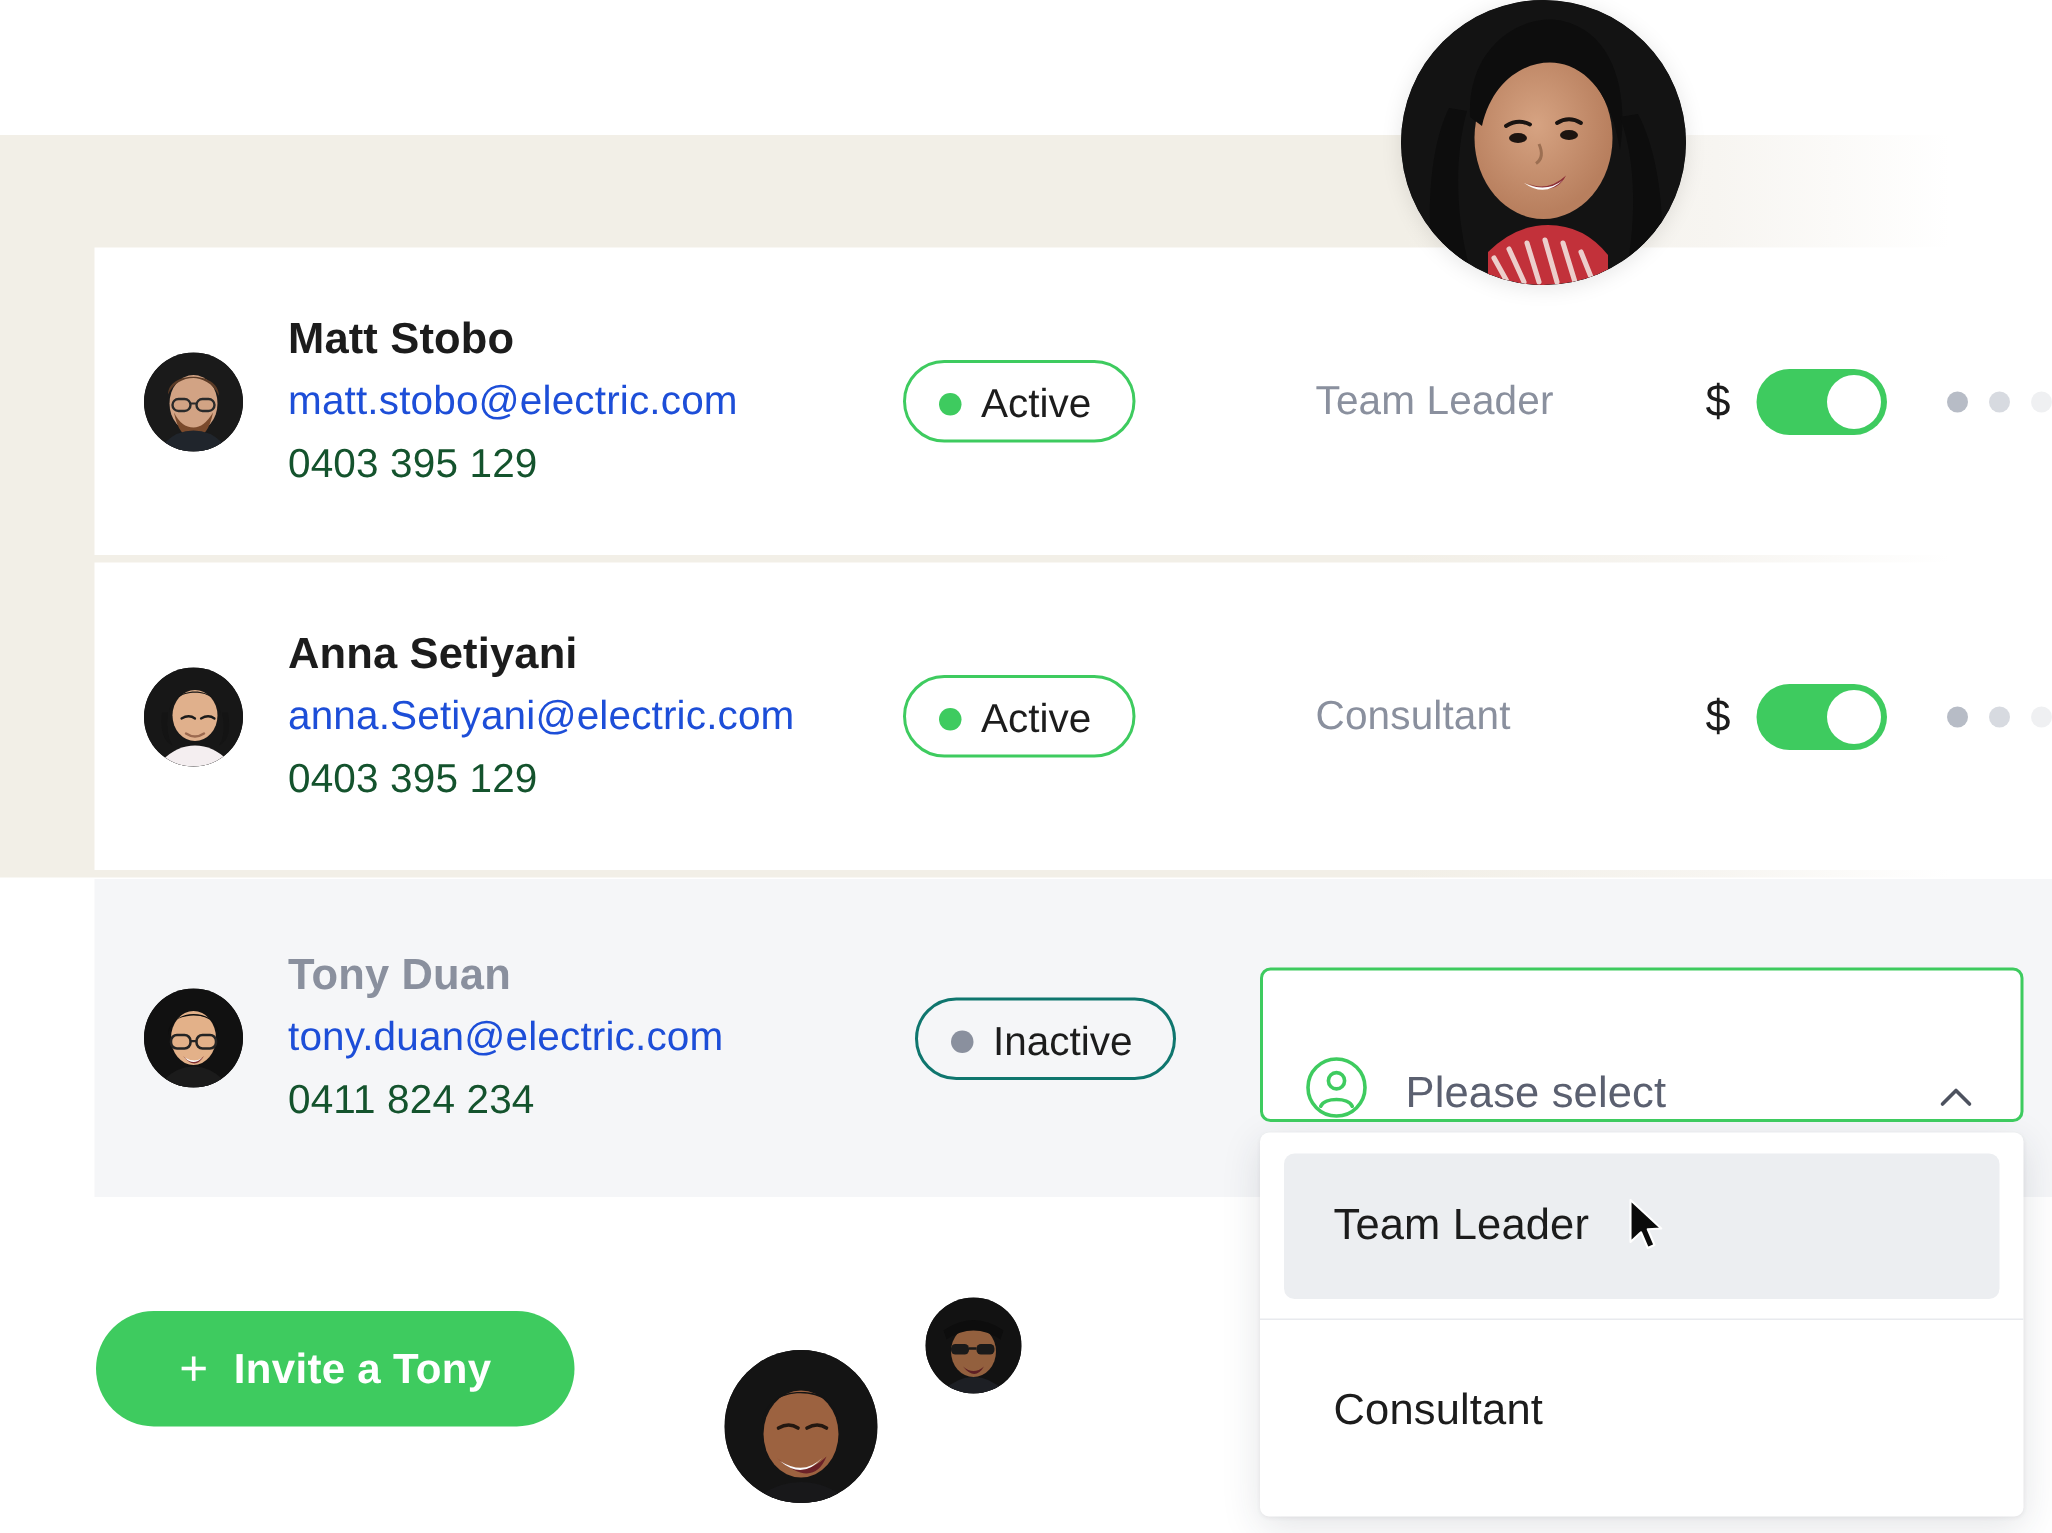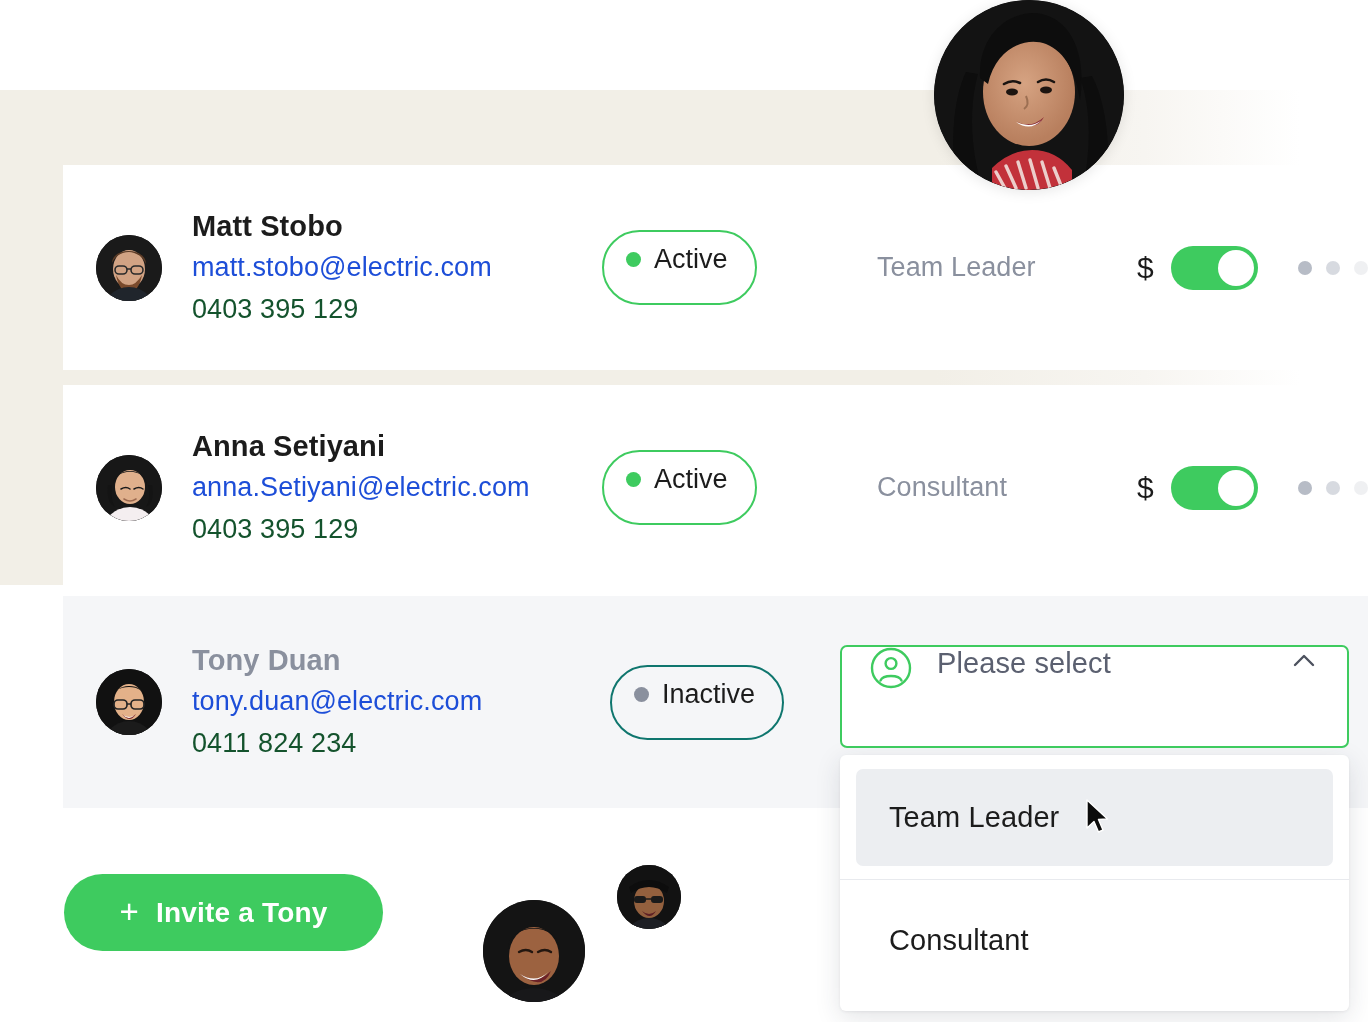--- a/index.html
+++ b/index.html
@@ -38,21 +38,21 @@
   }
   .user-card {
     position: relative;
     background: #ffffff;
     width: 1305px;
     display: flex;
     align-items: center;
     padding: 0 0 0 33px;
     height: 205px;
   }
-  .user-card.row-gap { margin-top: 15px; }
+  .user-card.row-gap { margin-top: 5px; }
   .user-card.inactive {
     background: #f5f6f8;
     margin-top: 6px;
     height: 212px;
   }
 
   
   .avatar {
     width: 66px;
     height: 66px;
@@ -99,21 +99,21 @@
     min-width: 225px;
     display: flex;
     justify-content: flex-start;
     margin-left: 18px;
   }
   .status-pill {
     display: inline-flex;
     align-items: center;
     gap: 13px;
     border-radius: 999px;
-    padding: 12px 27px 28px 22px;
+    padding: 12px 27px 8px 22px;
     font-size: 27px;
     color: #1c1c1c;
     background: transparent;
     white-space: nowrap;
   }
   .status-pill.active { border: 2px solid #3ecb5f; }
   .status-pill.inactive-pill { border: 2px solid #0f766e; }
   .status-dot {
     width: 15px; height: 15px; border-radius: 50%;
     display: inline-block;
@@ -233,21 +233,21 @@
     top: 645px;
     width: 509px;
     z-index: 8;
   }
   .select-control {
     height: 103px;
     background: #ffffff;
     border: 2px solid #3ecb5f;
     border-radius: 7px;
     display: flex;
-    align-items: flex-start;
+    align-items: flex-end;
     padding: 0 25px 0 28px;
     cursor: pointer;
     position: relative;
     z-index: 2;
   }
   .select-control .user-icon { width: 42px; height: 42px; min-width: 42px; }
   .select-placeholder {
     margin-left: 25px;
     font-size: 29px;
     color: #5b6070;

